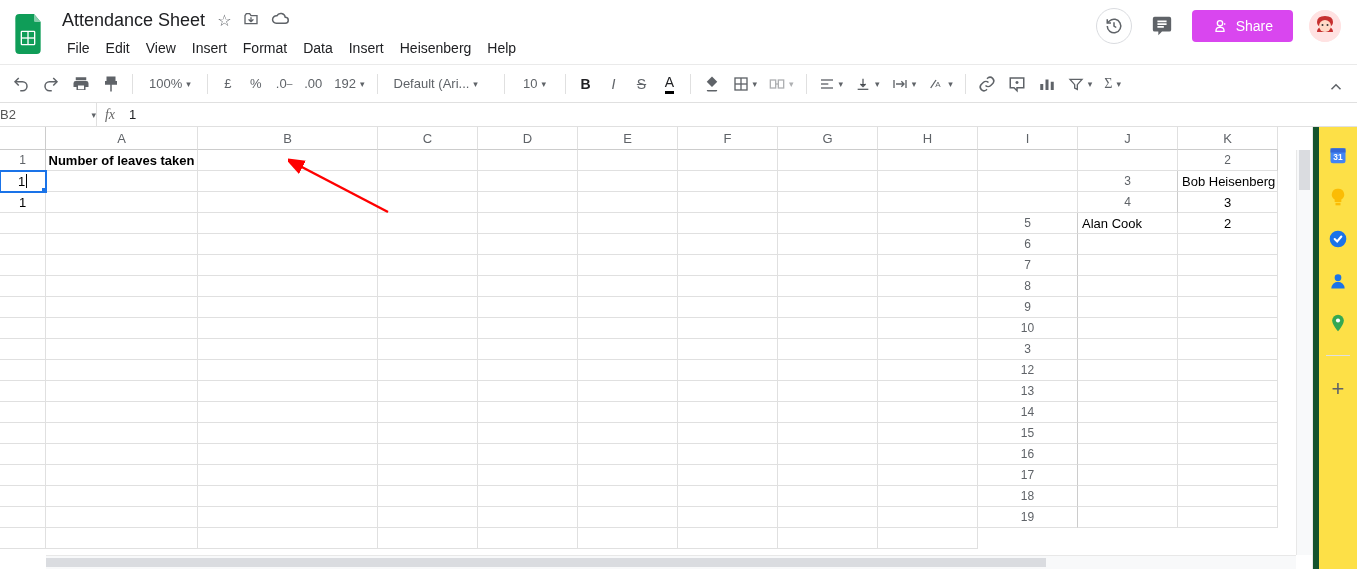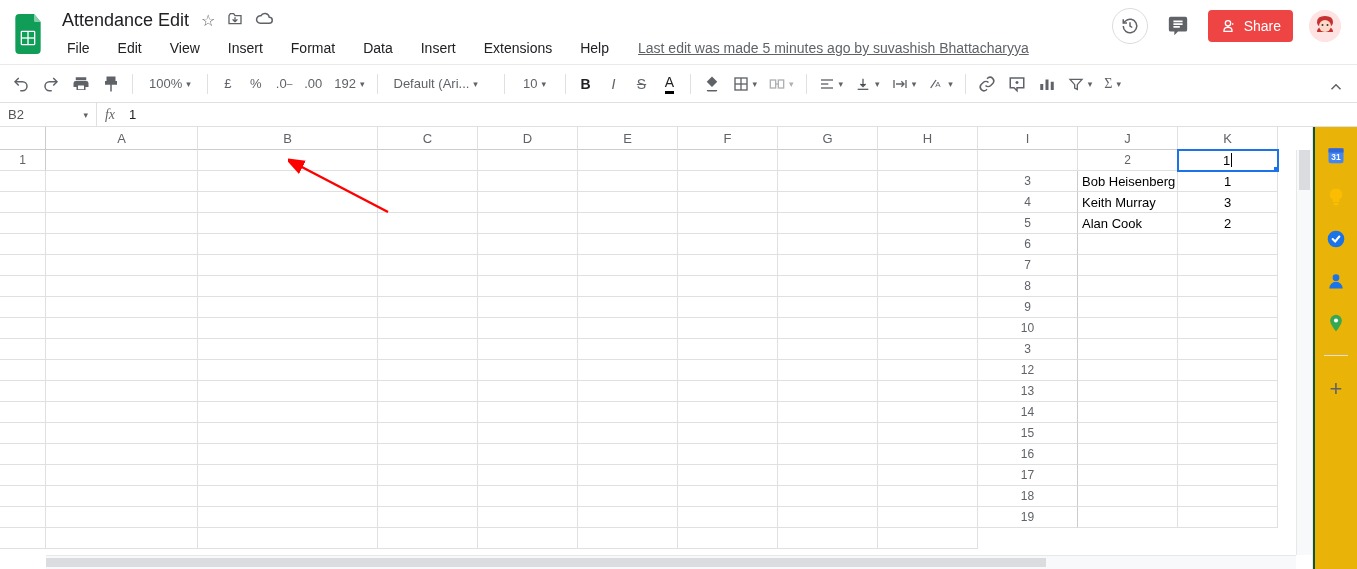--- a/index.html
+++ b/index.html
@@ -32,41 +32,41 @@
   .doc-title {
     font-size: 18px;
     padding: 2px 6px;
     color: #202124;
     display: inline-block;
   }
   .title-icons { display: inline-flex; gap: 12px; color: #5f6368; font-size:16px; margin-left:6px;}
   .title-icons span {cursor:pointer;}
   .menu-bar {
     display: flex;
-    gap: 14px;
+    gap: 2px;
     font-size: 14px;
     color: #202124;
     padding: 3px 0 0 4px;
-    align-items:center;
+    align-items:flex-start;
   }
   .menu-bar > div { padding: 4px 7px; border-radius: 3px; cursor:pointer;}
   .last-edit {
     color:#5f6368; text-decoration:underline; font-size:14px; margin-left:8px; cursor:pointer;
   }
   .header-right {
     margin-left:auto; display:flex; align-items:center; gap:16px; padding-right:6px;
   }
   .header-icon {
     width:28px;height:28px;display:flex;align-items:center;justify-content:center;
     color:#5f6368;font-size:20px;cursor:pointer;
   }
   .circle-light{width:36px;height:36px;border:1px solid #dadce0;border-radius:50%;display:flex;align-items:center;justify-content:center;color:#5f6368;}
   .share-btn {
-    background:#ef4444;color:#fff;font-weight:500;font-size:14px;
-    padding:8px 12px;border-radius:4px;display:flex;align-items:center;gap:8px;cursor:pointer;
+    background:#d946ef;color:#fff;font-weight:500;font-size:14px;
+    padding:8px 20px;border-radius:4px;display:flex;align-items:center;gap:8px;cursor:pointer;
   }
   .avatar {
     width:32px;height:32px;border-radius:50%;
     background:#fde7e7;
     display:flex;align-items:center;justify-content:center;
     overflow:hidden;
   }
 
   
   .toolbar {
@@ -89,36 +89,36 @@
   .underlineA{border-bottom:3px solid #000;padding-bottom:1px;color:#202124;}
   .chevron-up{transform:translateY(3px);}
 
   
   .formula-row{
     height:24px;border-bottom:1px solid #e0e0e0;display:flex;align-items:center;font-size:13px;
   }
   .namebox{
     width:97px;border-right:1px solid #e0e0e0;height:100%;
     display:flex;align-items:center;justify-content:space-between;
-    padding:0 8px;color:#555;
+    padding:0 0;color:#555;
   }
   .namebox::after{content:"▾";font-size:9px;color:#5f6368;}
   .fx{
     width:26px;text-align:center;color:#666;font-style:italic;font-family:serif;font-size:14px;
   }
   .formula-input{flex:1;padding-left:6px;color:#202124;}
 
   
   .body-area{
     display:flex;position:absolute;top:127px;bottom:0;left:0;right:0;
   }
   .grid-wrap{flex:1;position:relative;overflow:hidden;border-right:1px solid #e8e8e8;}
   .rightbar{
-    width:44px;background:#eab308;display:flex;flex-direction:column;align-items:center;
-    gap:22px;padding-top:18px;border-left:2px solid #14532d;
+    width:44px;background:#fde047;display:flex;flex-direction:column;align-items:center;
+    gap:22px;padding-top:18px;border-left:6px solid #14532d;
   }
   .rightbar .ricon{width:20px;height:20px;cursor:pointer;}
   .rb-sep{width:24px;height:1px;background:#e0e0e0;}
   .plus{font-size:22px;color:#5f6368;font-weight:300;cursor:pointer;line-height:1;}
 
   
   .sheet{
     display:grid;
     grid-template-columns:46px 152px 180px repeat(9,100px);
     font-size:13px;user-select:none;
@@ -177,43 +177,42 @@
     <svg viewBox="0 0 44 60">
         <path fill="#0f9d58" d="M6 0h22l10 12v42a6 6 0 0 1-6 6H6a6 6 0 0 1-6-6V6a6 6 0 0 1 6-6z"></path>
         <path fill="#87ceac" d="M28 0l10 12H30a2 2 0 0 1-2-2V0z"></path>
         <rect x="9" y="26" width="20" height="20" rx="1" fill="none" stroke="#fff" stroke-width="2"></rect>
         <line x1="9" y1="36" x2="29" y2="36" stroke="#fff" stroke-width="2"></line>
         <line x1="19" y1="26" x2="19" y2="46" stroke="#fff" stroke-width="2"></line>
       </svg>
   </div>
   <div class="title-area">
     <div style="display:flex;align-items:center;">
-      <span class="doc-title">Attendance Edit</span>
+      <span class="doc-title">Attendance Sheet</span>
       <div class="title-icons">
         <span>☆</span>
         <span><svg width="16" height="16" viewBox="0 0 24 24" fill="none" stroke="#5f6368" stroke-width="2">
               <path d="M3 7l2-3h5l2 3h9v12H3z"></path>
               <path d="M12 10v6M9 13l3 3 3-3" stroke-linecap="round" stroke-linejoin="round"></path>
             </svg></span>
         <span><svg width="18" height="14" viewBox="0 0 24 18" fill="none" stroke="#5f6368" stroke-width="2">
               <path d="M7 16a5 5 0 1 1 .8-9.95A6 6 0 0 1 19 8a4 4 0 0 1 0 8H7z"></path>
             </svg></span>
       </div>
     </div>
     <div class="menu-bar">
       <div>File</div>
       <div>Edit</div>
       <div>View</div>
       <div>Insert</div>
       <div>Format</div>
       <div>Data</div>
       <div>Insert</div>
-      <div>Extensions</div>
+      <div>Heisenberg</div>
       <div>Help</div>
-      <span class="last-edit">Last edit was made 5 minutes ago by suvashish Bhattacharyya</span>
     </div>
   </div>
   <div class="header-right">
     <div class="circle-light">
         <svg width="18" height="18" viewBox="0 0 24 24" fill="none" stroke="#5f6368" stroke-width="2">
           <path d="M3 12a9 9 0 1 0 3-6.7L3 8"></path>
           <polyline points="3 3 3 8 8 8"></polyline>
           <polyline points="12 7 12 12 15 14"></polyline>
         </svg>
       </div>
@@ -382,20 +381,21 @@
           <div class="colh">C</div>
           <div class="colh">D</div>
           <div class="colh">E</div>
           <div class="colh">F</div>
           <div class="colh">G</div>
           <div class="colh">H</div>
           <div class="colh">I</div>
           <div class="colh">J</div>
           <div class="colh">K</div>
           <div class="rowh">1</div>
+          <div class="cell boldc center">Number of leaves taken</div>
           <div class="cell"></div>
           <div class="cell"></div>
           <div class="cell"></div>
           <div class="cell"></div>
           <div class="cell"></div>
           <div class="cell"></div>
           <div class="cell"></div>
           <div class="cell"></div>
           <div class="cell"></div>
           <div class="rowh">2</div>
@@ -415,21 +415,20 @@
           <div class="cell"></div>
           <div class="cell"></div>
           <div class="cell"></div>
           <div class="cell"></div>
           <div class="cell"></div>
           <div class="cell"></div>
           <div class="cell"></div>
           <div class="cell"></div>
           <div class="cell"></div>
           <div class="rowh">4</div>
-          <div class="cell">Keith  Murray</div>
           <div class="cell center">3</div>
           <div class="cell"></div>
           <div class="cell"></div>
           <div class="cell"></div>
           <div class="cell"></div>
           <div class="cell"></div>
           <div class="cell"></div>
           <div class="cell"></div>
           <div class="cell"></div>
           <div class="cell"></div>

